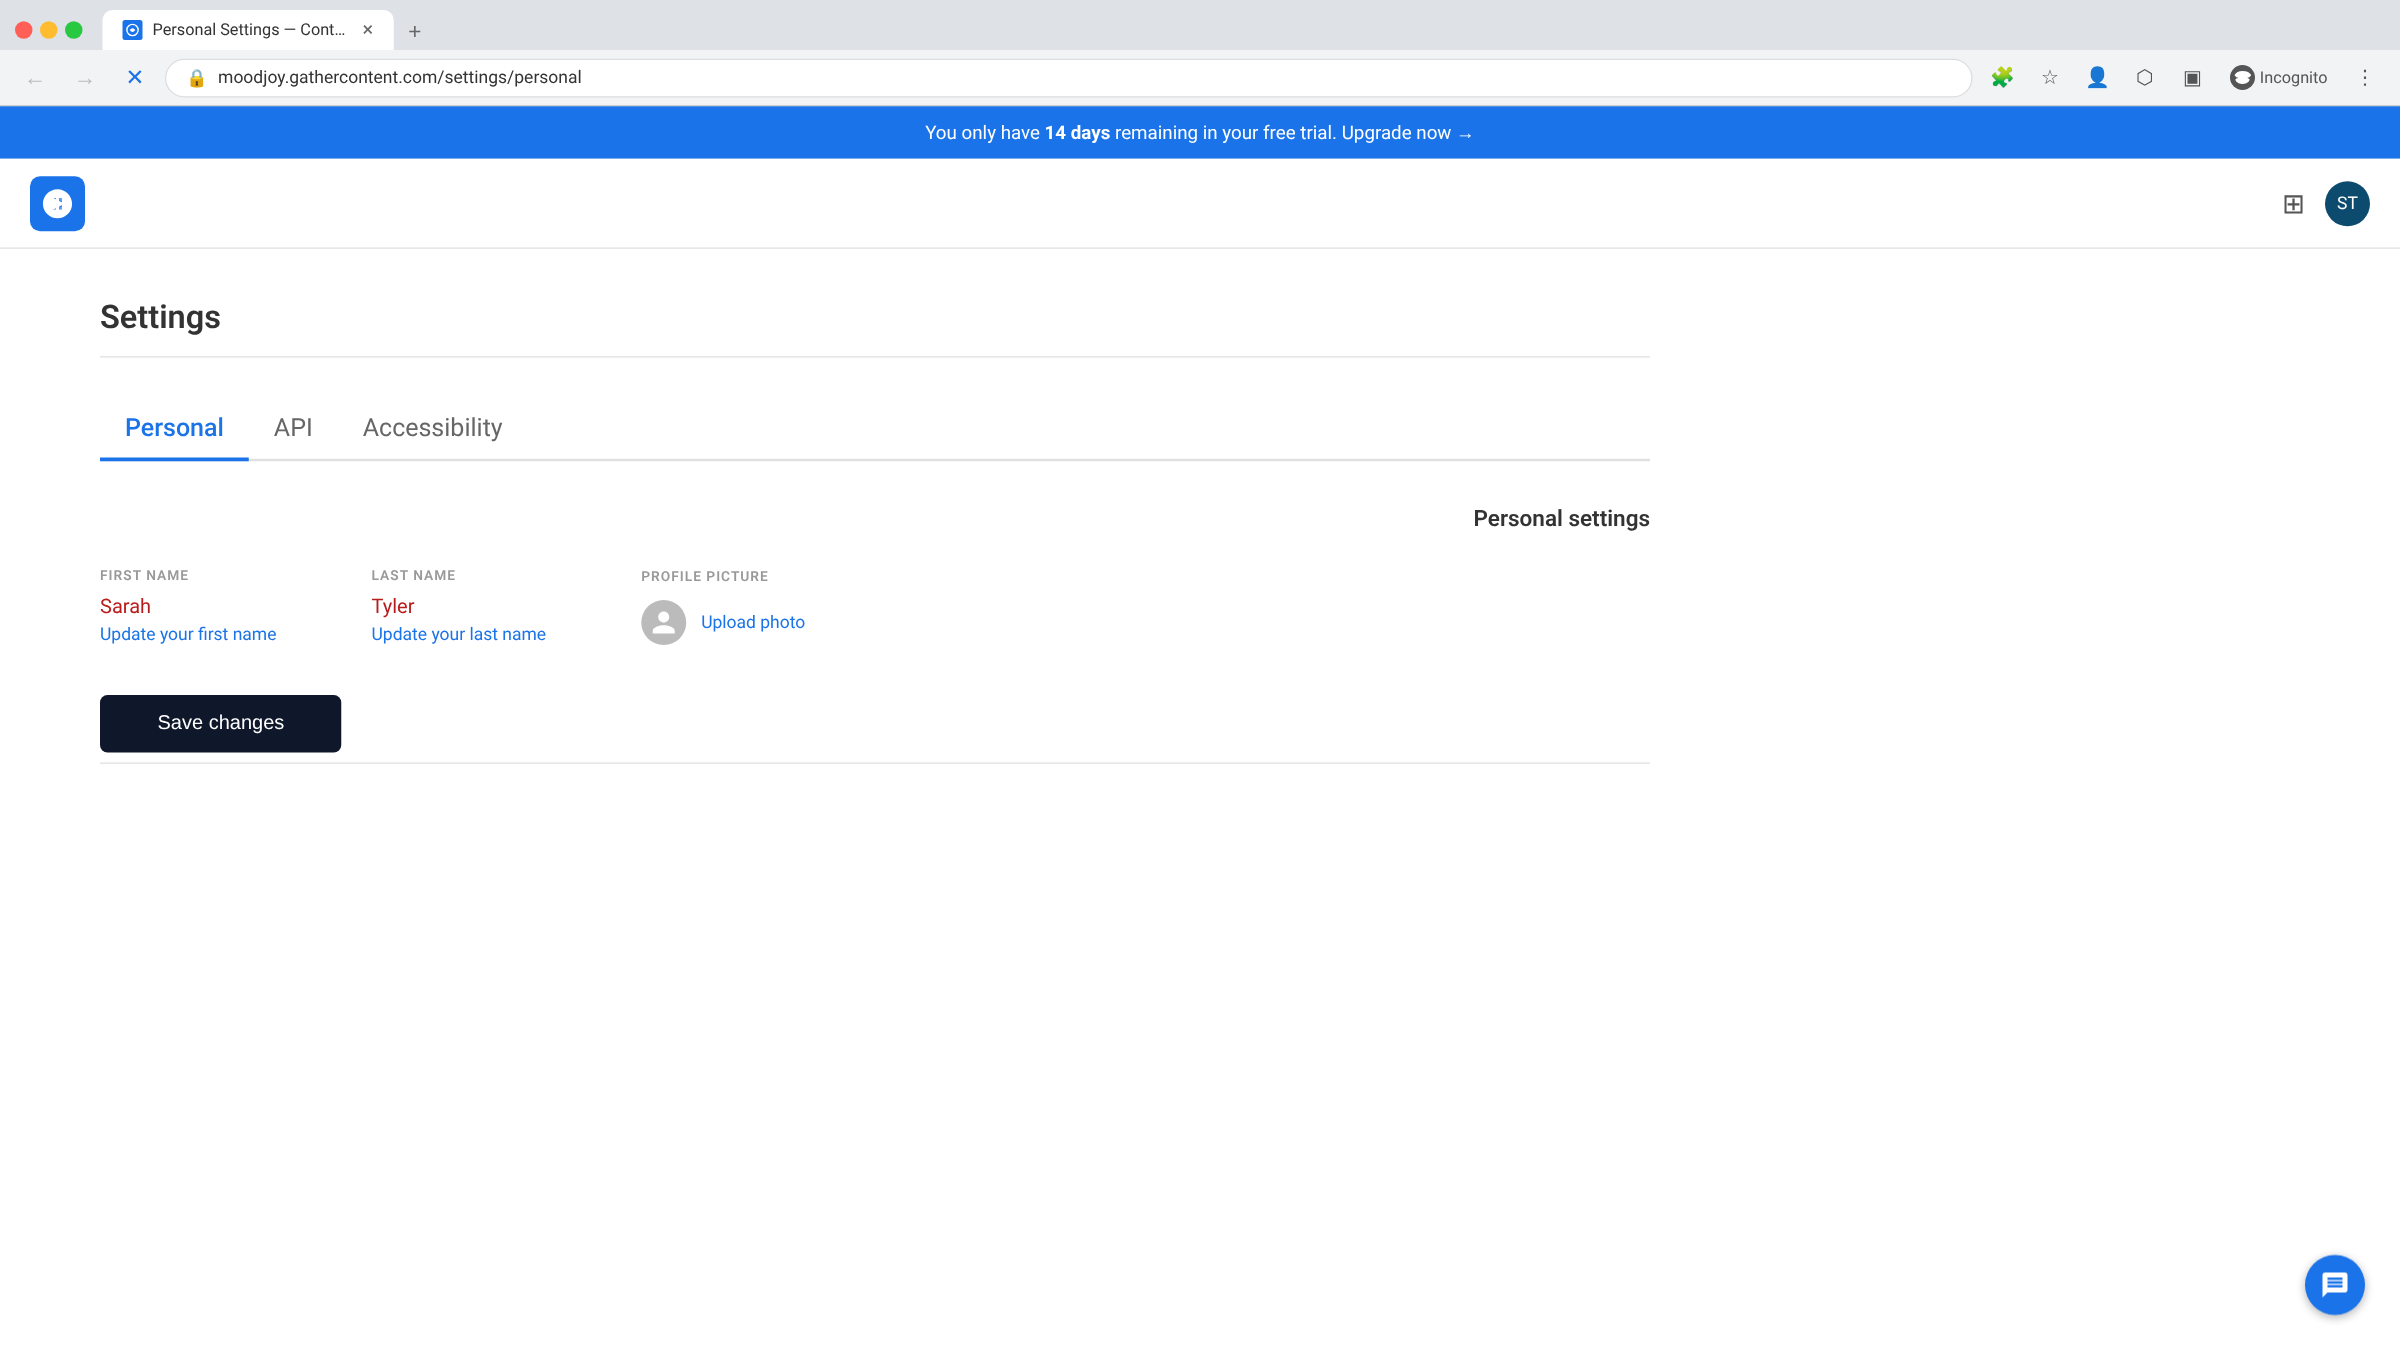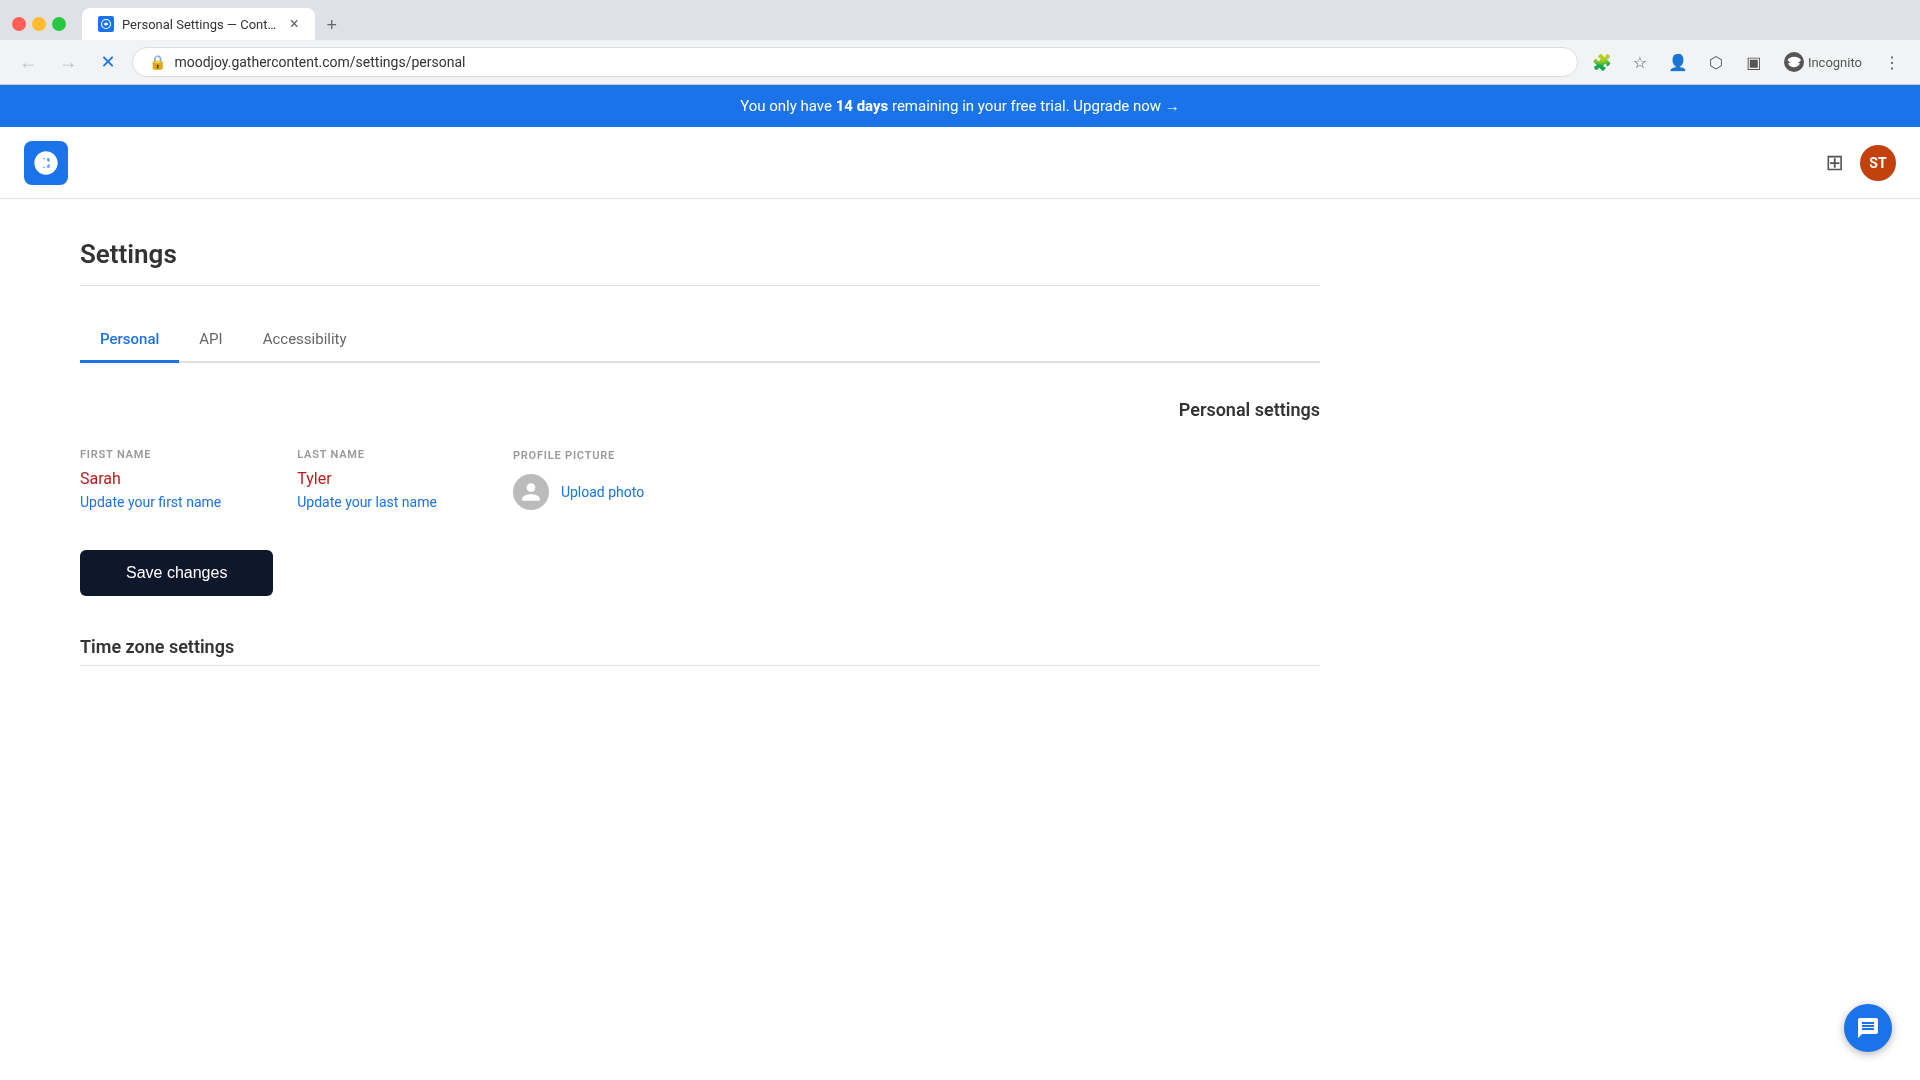--- a/index.html
+++ b/index.html
@@ -36,30 +36,30 @@
     .trial-banner { background: #1a73e8; color: #fff; text-align: center; padding: 12px; font-size: 15px; }
     .trial-banner strong { font-weight: 700; }
 
     
     .app-header { background: #fff; border-bottom: 1px solid #e0e0e0; padding: 0 24px; display: flex; align-items: center; height: 72px; }
     .app-logo { width: 44px; height: 44px; background: #1a73e8; border-radius: 8px; display: flex; align-items: center; justify-content: center; }
     .app-logo svg { width: 28px; height: 28px; fill: white; }
     .header-spacer { flex: 1; }
     .header-actions { display: flex; align-items: center; gap: 16px; }
     .grid-icon { color: #555; font-size: 22px; cursor: pointer; }
-    .user-avatar { width: 36px; height: 36px; border-radius: 50%; background: #c2410c; color: white; font-size: 14px; font-weight: 700; display: flex; align-items: center; justify-content: center; cursor: pointer; }
+    .user-avatar { width: 36px; height: 36px; border-radius: 50%; background: #0c4a6e; color: white; font-size: 14px; font-weight: 400; display: flex; align-items: center; justify-content: center; cursor: pointer; }
 
     
     .page-content { padding: 40px 80px; max-width: 1400px; }
     .page-title { font-size: 26px; font-weight: 600; color: #333; margin-bottom: 8px; }
     .page-divider { border: none; border-top: 1px solid #e0e0e0; margin: 16px 0 32px; }
 
     
     .tabs { display: flex; gap: 0; border-bottom: 2px solid #e0e0e0; margin-bottom: 36px; }
-    .tab { padding: 12px 20px; font-size: 15px; color: #666; cursor: pointer; border-bottom: 3px solid transparent; margin-bottom: -2px; text-decoration: none; }
+    .tab { padding: 12px 20px; font-size: 20px; color: #666; cursor: pointer; border-bottom: 3px solid transparent; margin-bottom: -2px; text-decoration: none; }
     .tab.active { color: #1a73e8; border-bottom-color: #1a73e8; font-weight: 500; }
 
     
     .section-title { font-size: 18px; font-weight: 600; color: #333; margin-bottom: 28px; text-align: right; }
     .form-row { display: flex; gap: 76px; align-items: flex-end; margin-bottom: 32px; }
     .form-group { display: flex; flex-direction: column; }
     .form-label { font-size: 11px; font-weight: 600; color: #999; letter-spacing: 0.8px; text-transform: uppercase; margin-bottom: 8px; }
     .form-value { font-size: 16px; color: #b91c1c; margin-bottom: 6px; }
     .form-link { font-size: 14px; color: #1a73e8; cursor: pointer; text-decoration: none; }
 
@@ -192,21 +192,20 @@
           <a class="form-link">Upload photo</a>
         </div>
       </div>
     </div>
 
     
     <button class="save-btn">Save changes</button>
   </div>
 
   <div class="timezone-section">
-    <h2 class="timezone-title">Time zone settings</h2>
     <div class="bottom-border"></div>
   </div>
 </div>
 
 <div class="chat-bubble">
   <svg viewBox="0 0 24 24">
     <path d="M20 2H4c-1.1 0-2 .9-2 2v18l4-4h14c1.1 0 2-.9 2-2V4c0-1.1-.9-2-2-2zm-2 12H6v-2h12v2zm0-3H6V9h12v2zm0-3H6V6h12v2z"></path>
   </svg>
 </div>
 

